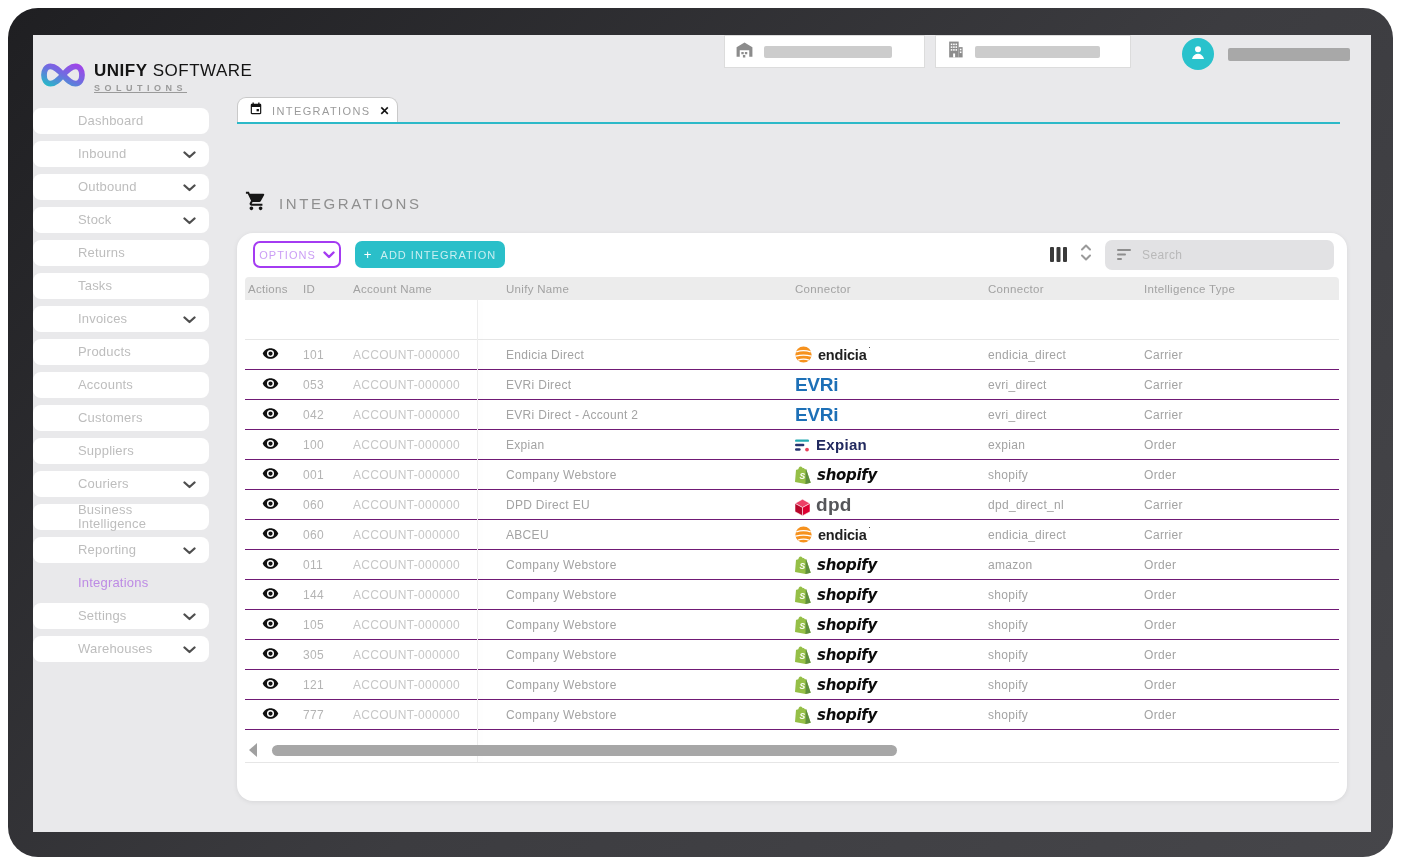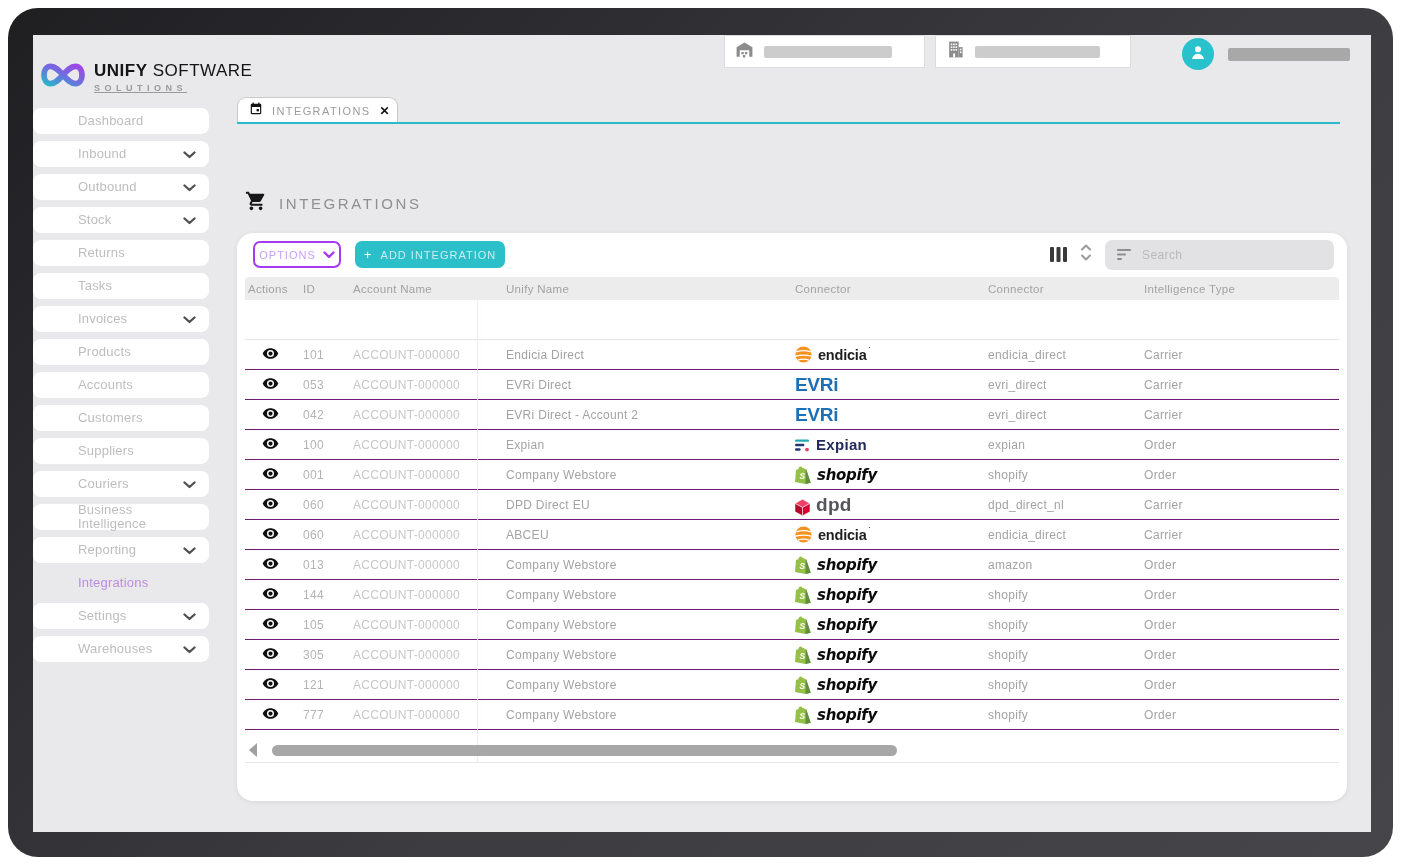--- a/index.html
+++ b/index.html
@@ -493,21 +493,21 @@
               <div class="cell col6 c-type">Carrier</div>
             </div>
             <div class="trow">
               <div class="cell col0">
                 <button class="eye-btn">
                   <span><svg viewBox="0 0 24 24" width="17" height="17" fill="#101010">
                       <path d="M12 4.5C7 4.5 2.7 7.6 1 12c1.7 4.4 6 7.5 11 7.5s9.3-3.1 11-7.5C21.3 7.6 17 4.5 12 4.5zm0 12.5a5 5 0 1 1 0-10 5 5 0 0 1 0 10zm0-8a3 3 0 1 0 0 6 3 3 0 0 0 0-6z"></path>
                     </svg></span>
                 </button>
               </div>
-              <div class="cell col1 c-id">013</div>
+              <div class="cell col1 c-id">011</div>
               <div class="cell col2 c-account">ACCOUNT-000000</div>
               <div class="cell col3 c-unify">Company Webstore</div>
               <div class="cell col4">
                 <span class="logo">
       <svg width="16" height="18" viewBox="0 0 32 36">
         <path fill="#95BF47" d="M22.5 6.8c0-.2-2.7-.4-2.7-.4s-2-2-2.3-2.2c-.2-.2-.7-.2-1-.1l-1.2.4C14.6 2.6 13.4 1 11.3 1 8.4 1 7 4.7 6.5 6.6l-3.4 1c-1 .3-1 .4-1.2 1.3L0 32l21 3.9 10.4-2.6L22.5 6.8z"></path>
         <path fill="#5E8E3E" d="M21 35.9 31.4 33.3 22.5 6.8c-.1-.1-.6-.2-.9-.2z"></path>
         <text x="9" y="26" font-size="17" font-weight="bold" font-style="italic" fill="#ffffff" font-family="Liberation Sans, sans-serif">S</text>
                   </svg>
       <span class="shop-txt">shopify</span>

